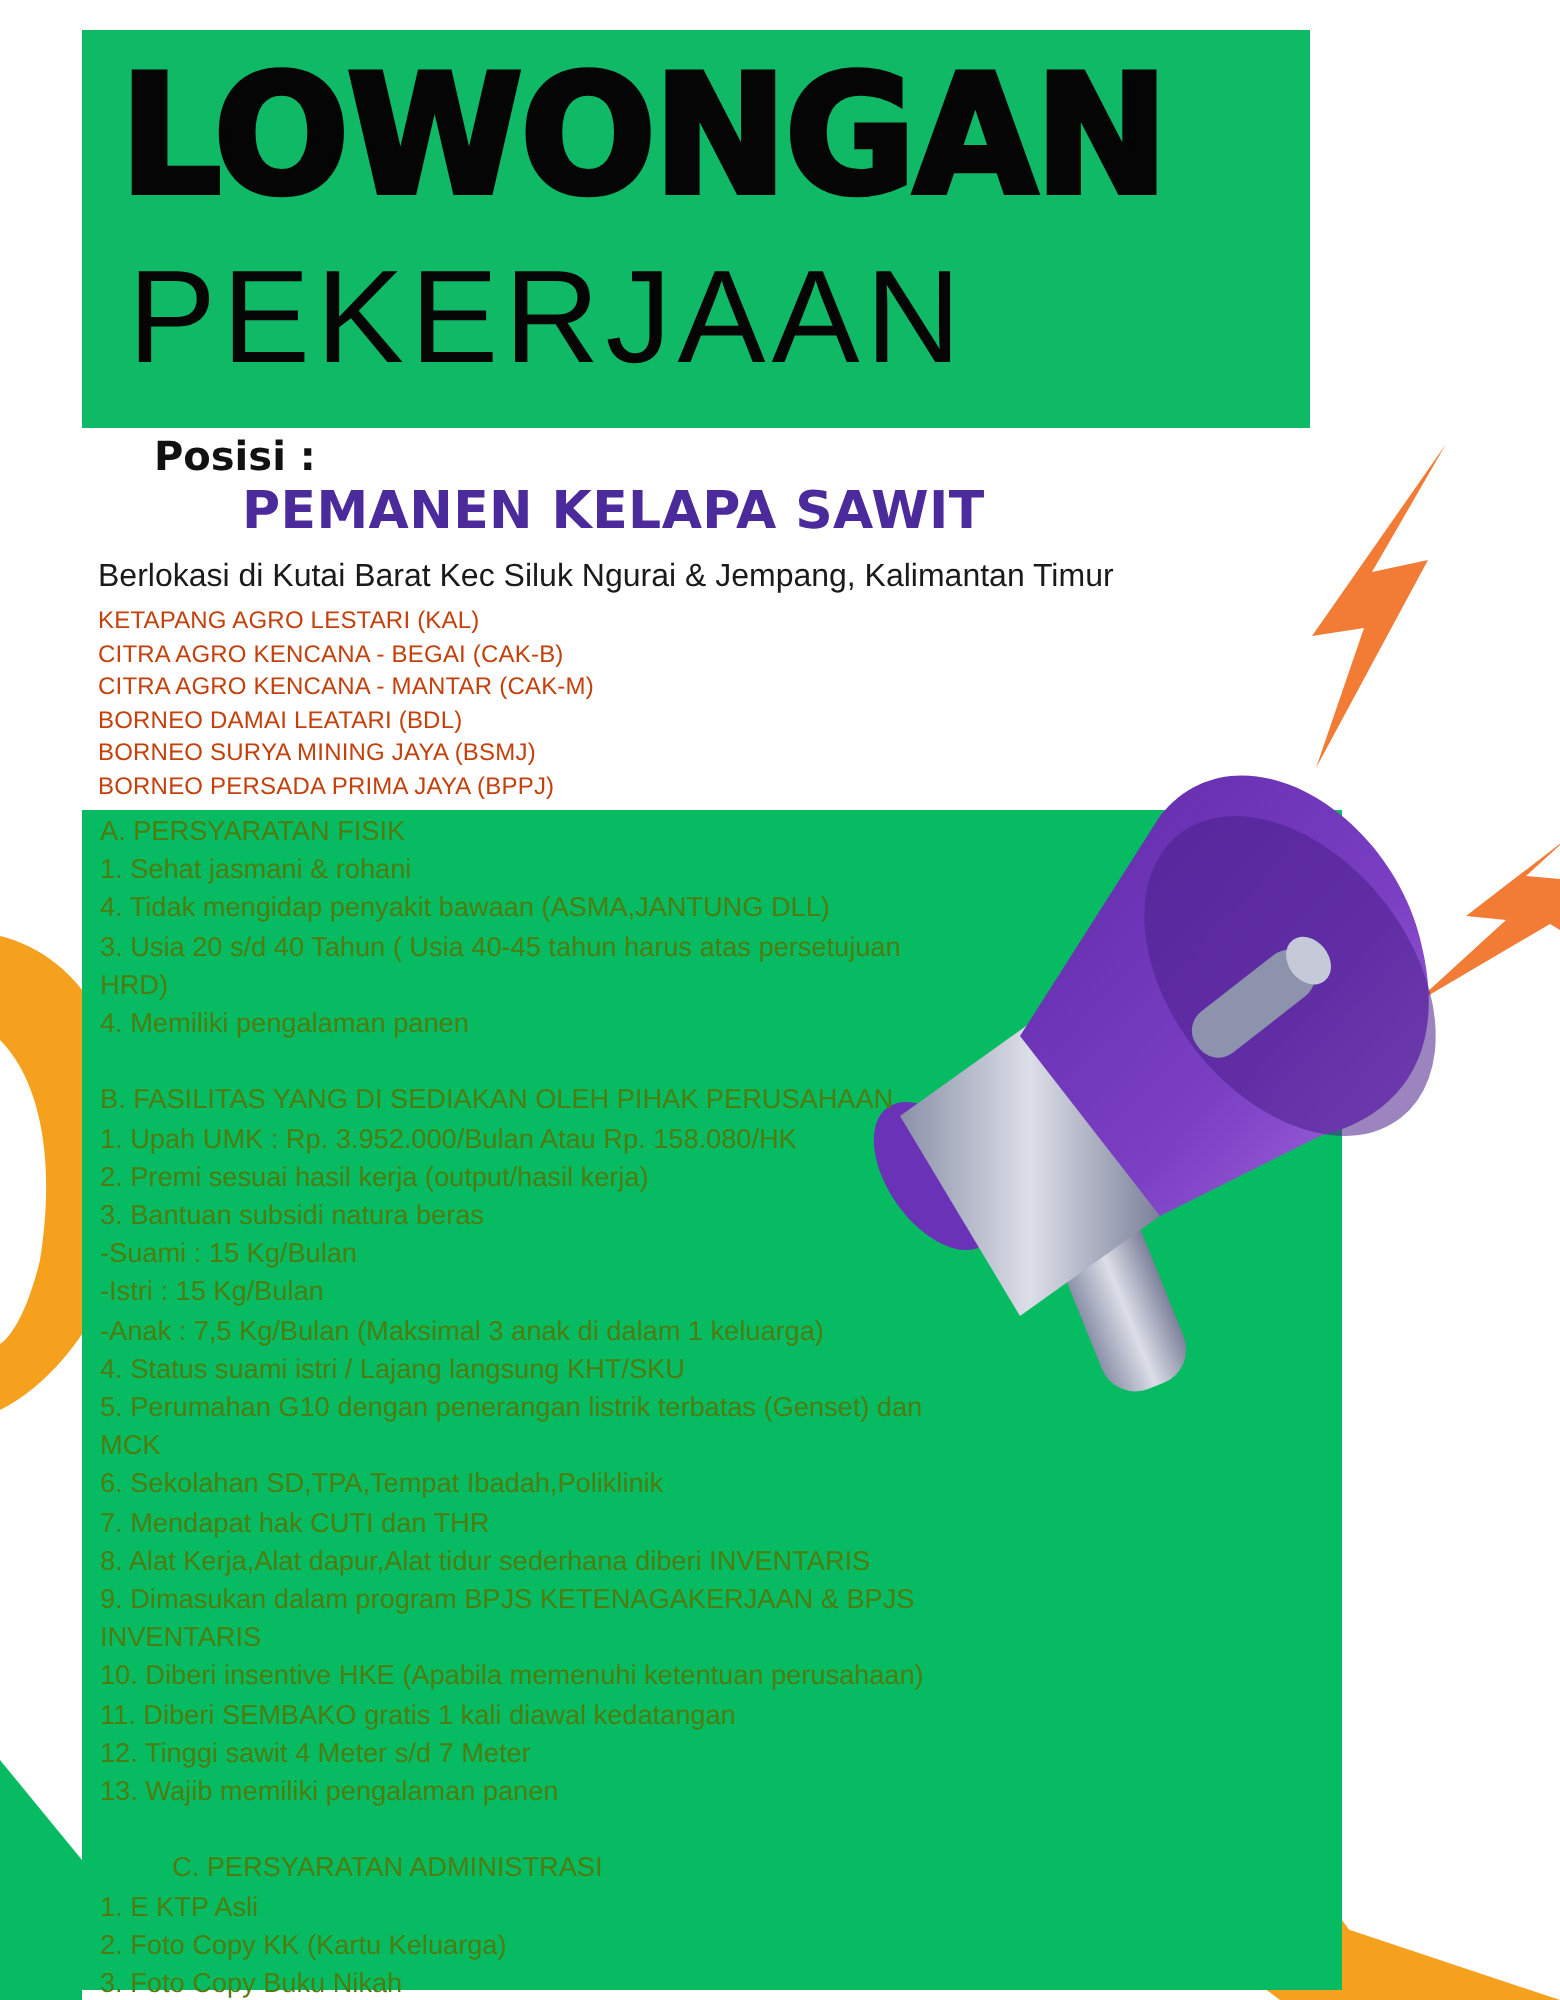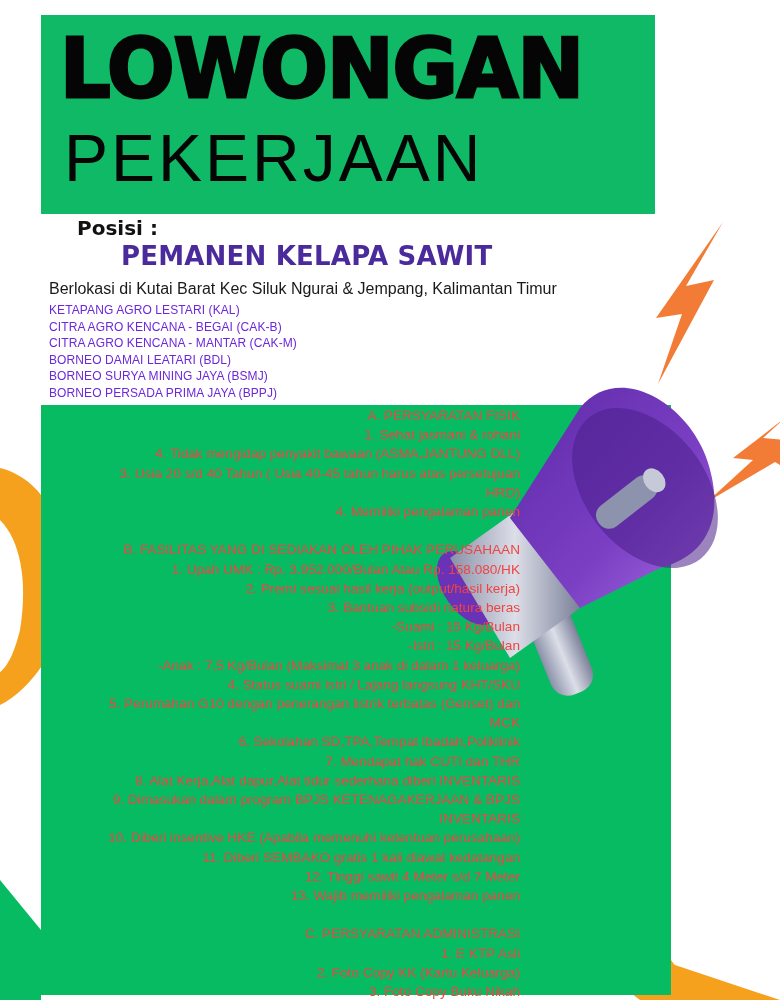--- a/index.html
+++ b/index.html
@@ -34,29 +34,29 @@
       position: absolute; left: 76px; top: 241px;
       font-family: "DejaVu Sans", sans-serif; font-weight: 700; font-size: 26px; color: #4b2a9c;
       letter-spacing: 0.2px;
       margin-left: 45px;
     }
     .location {
       position: absolute; left: 49px; top: 280px;
       font-size: 16px; color: #1a1a1a;
     }
     .companies { position: absolute; left: 49px; top: 302px; }
-    .companies div { font-size: 12px; line-height: 16.5px; color: #6d28d9; letter-spacing: 0.1px; }
+    .companies div { font-size: 12px; line-height: 16.5px; color: #c2410c; letter-spacing: 0.1px; }
 
     
     .main-block {
       position: absolute; left: 41px; top: 405px; width: 630px; height: 590px;
       background: #07bb62;
     }
     .content { position: absolute; left: 50px; top: 406px; width: 470px; }
-    .line { font-size: 13.6px; line-height: 19.2px; color: #ef4444; white-space: nowrap; text-align: right; }
+    .line { font-size: 13.6px; line-height: 19.2px; color: #4d7c0f; white-space: nowrap; }
     .gap { height: 19.2px; }
     .indent { padding-left: 36px; }
   </style>
 </head>
 <body>
 
 <svg class="deco" width="780" height="1000" style="left:0;top:0;">
 
   <path d="M0,468 C40,478 70,520 66,600 C60,650 30,690 0,705 Z" fill="#f5a11e"></path>
 

